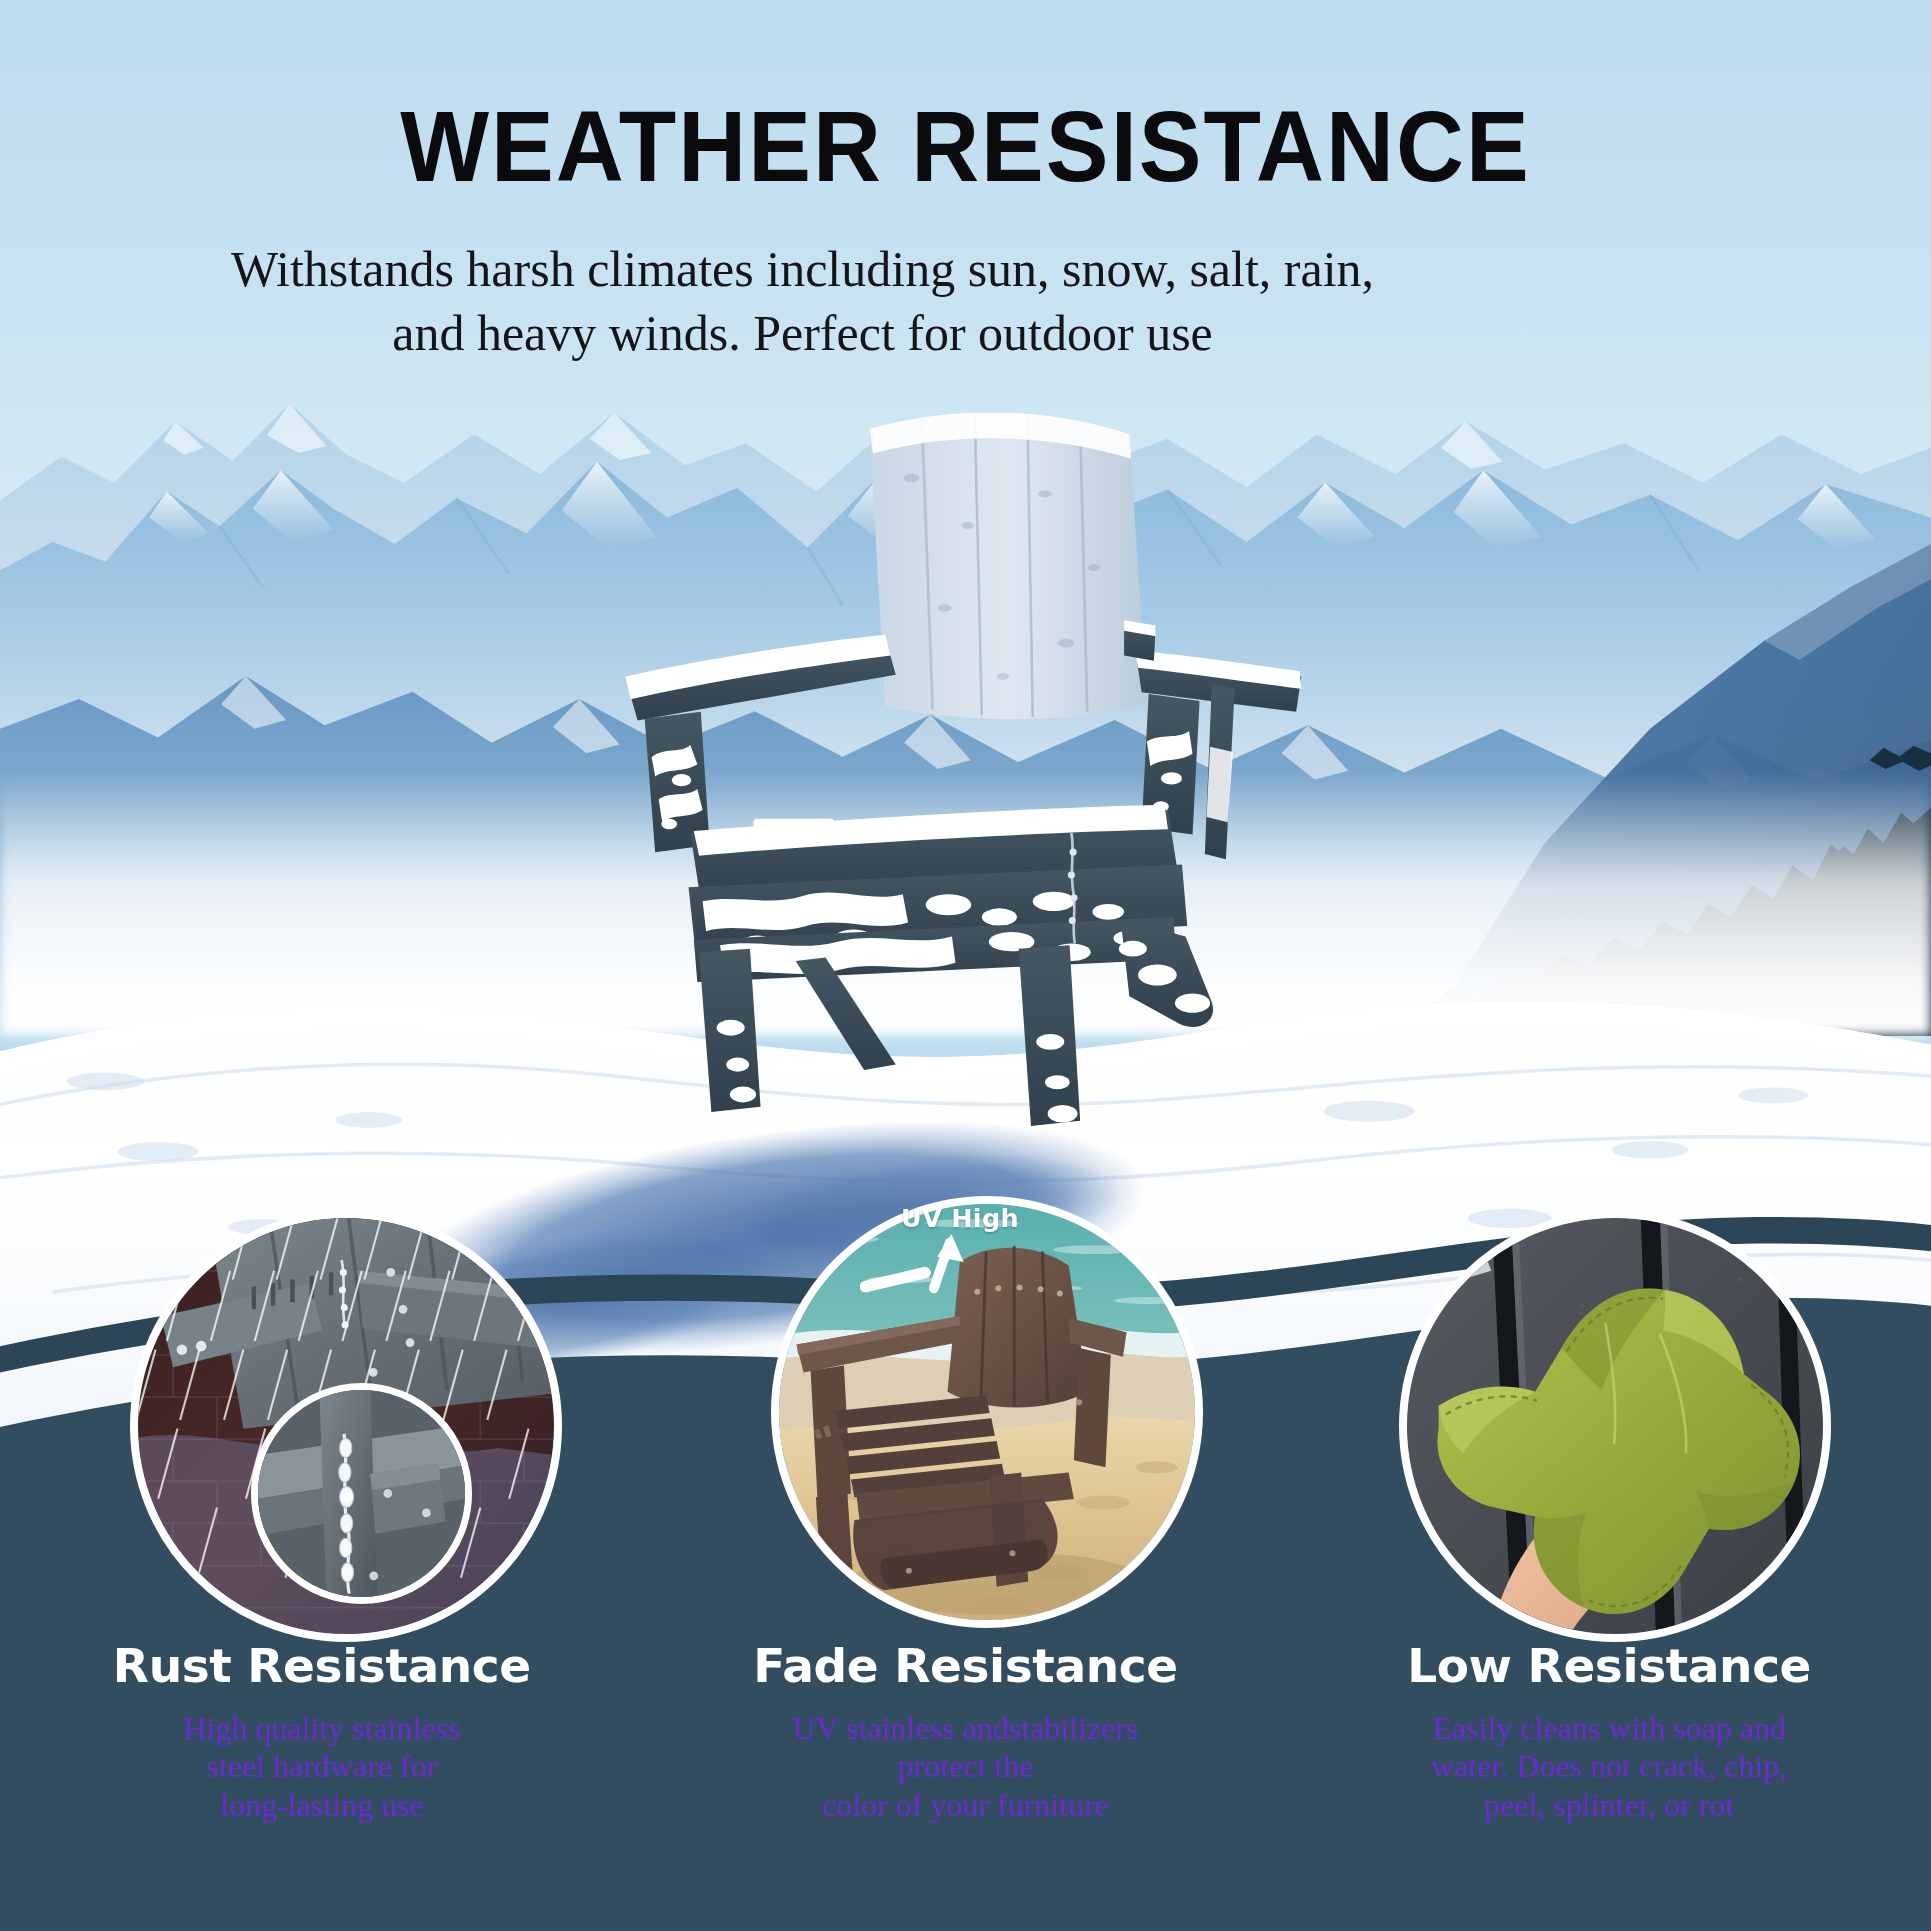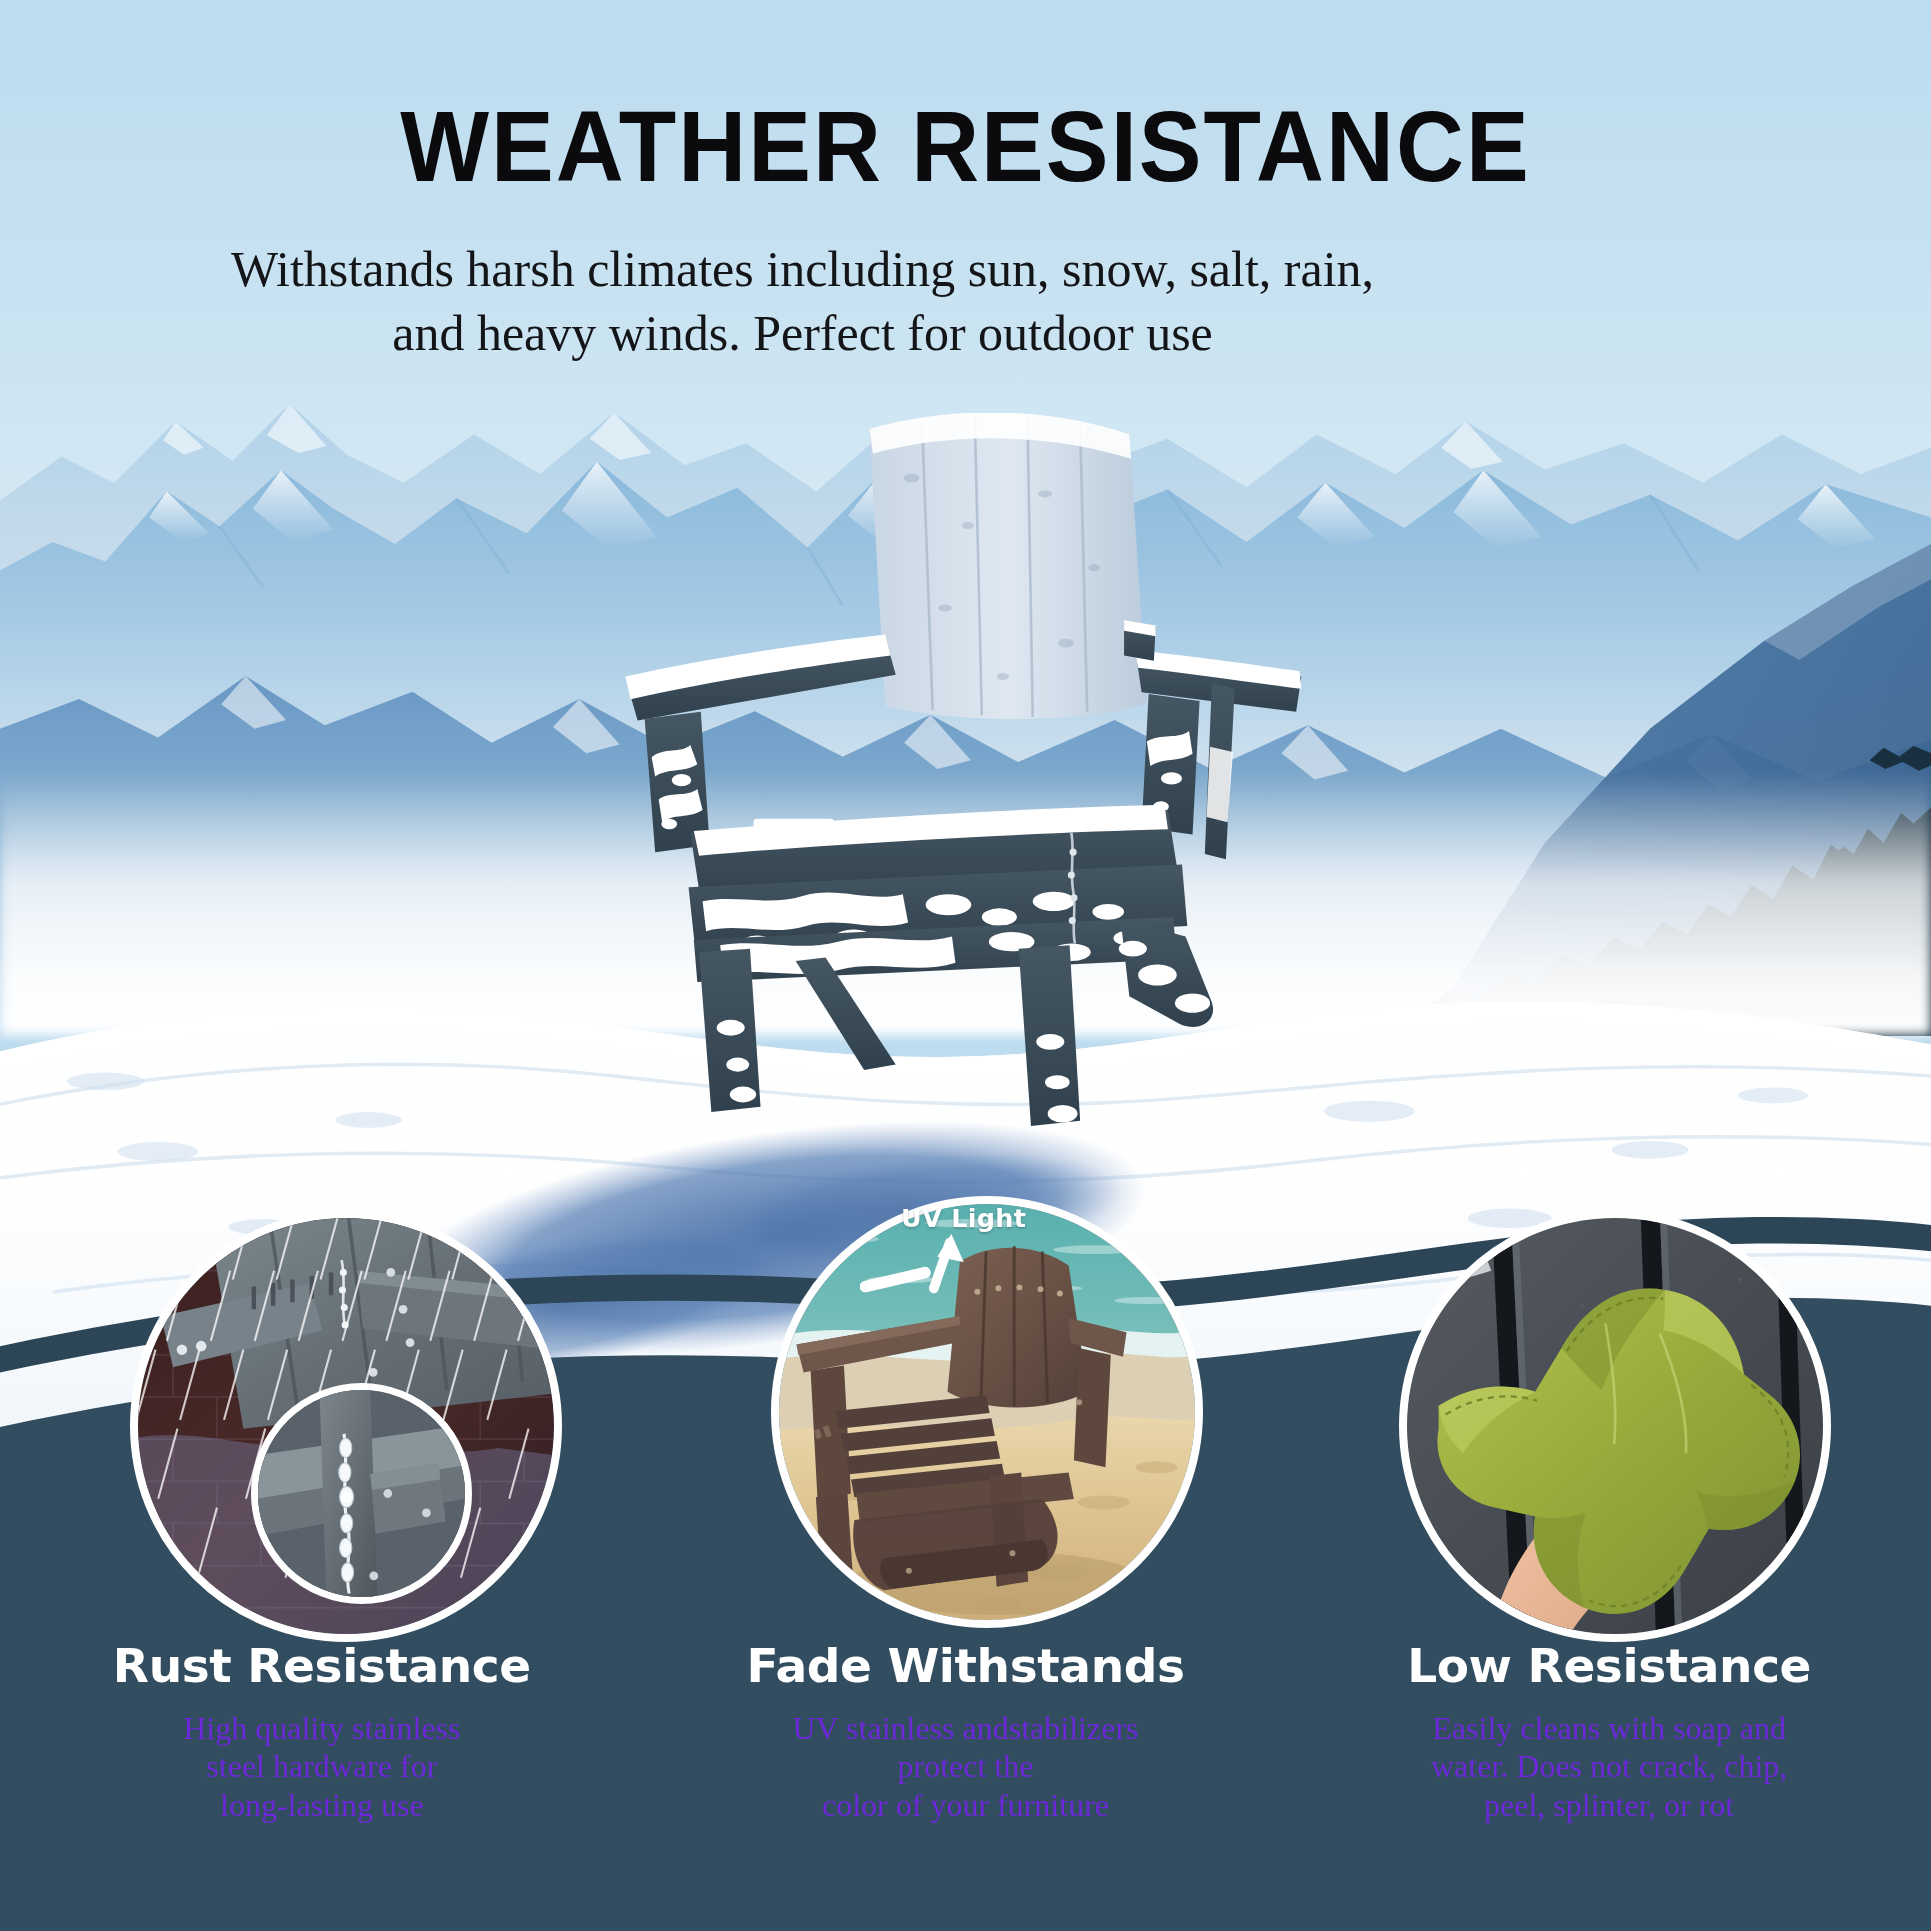--- a/index.html
+++ b/index.html
@@ -646,21 +646,21 @@
     <svg viewBox="0 0 140 110">
       <g stroke="#ffffff" stroke-width="13" stroke-linecap="round" fill="none">
         <path d="M6,62 L74,46"></path>
       </g>
       <g stroke="#ffffff" stroke-width="11" stroke-linecap="round" fill="none">
         <path d="M84,64 L102,12"></path>
       </g>
       <path fill="#ffffff" d="M104,2 L118,34 L88,28 Z"></path>
     </svg>
   </div>
-  <div class="uv-label">UV Light</div>
+  <div class="uv-label">UV High</div>
 
   <div class="circ circ-low">
     <div class="circ-inner">
       <div class="circ-svg">
         <svg viewBox="0 0 474 474" preserveAspectRatio="xMidYMid slice">
           <defs>
             <linearGradient id="gSlat" x1="0" y1="0" x2="1" y2="1">
               <stop offset="0" stop-color="#555b60"></stop>
                 <stop offset=".5" stop-color="#464c52"></stop>
                 <stop offset="1" stop-color="#3a4046"></stop>
@@ -756,21 +756,21 @@
     <div class="card">
       <div class="card-title">Rust Resistance</div>
       <div class="card-body">
         <span>High quality stainless</span>
         <span>steel hardware for</span>
         <span>long-lasting use</span>
       </div>
     </div>
 
     <div class="card">
-      <div class="card-title">Fade Withstands</div>
+      <div class="card-title">Fade Resistance</div>
       <div class="card-body">
         <span>UV stainless andstabilizers</span>
         <span>protect the</span>
         <span>color of your furniture</span>
       </div>
     </div>
 
     <div class="card">
       <div class="card-title">Low Resistance</div>
       <div class="card-body">

